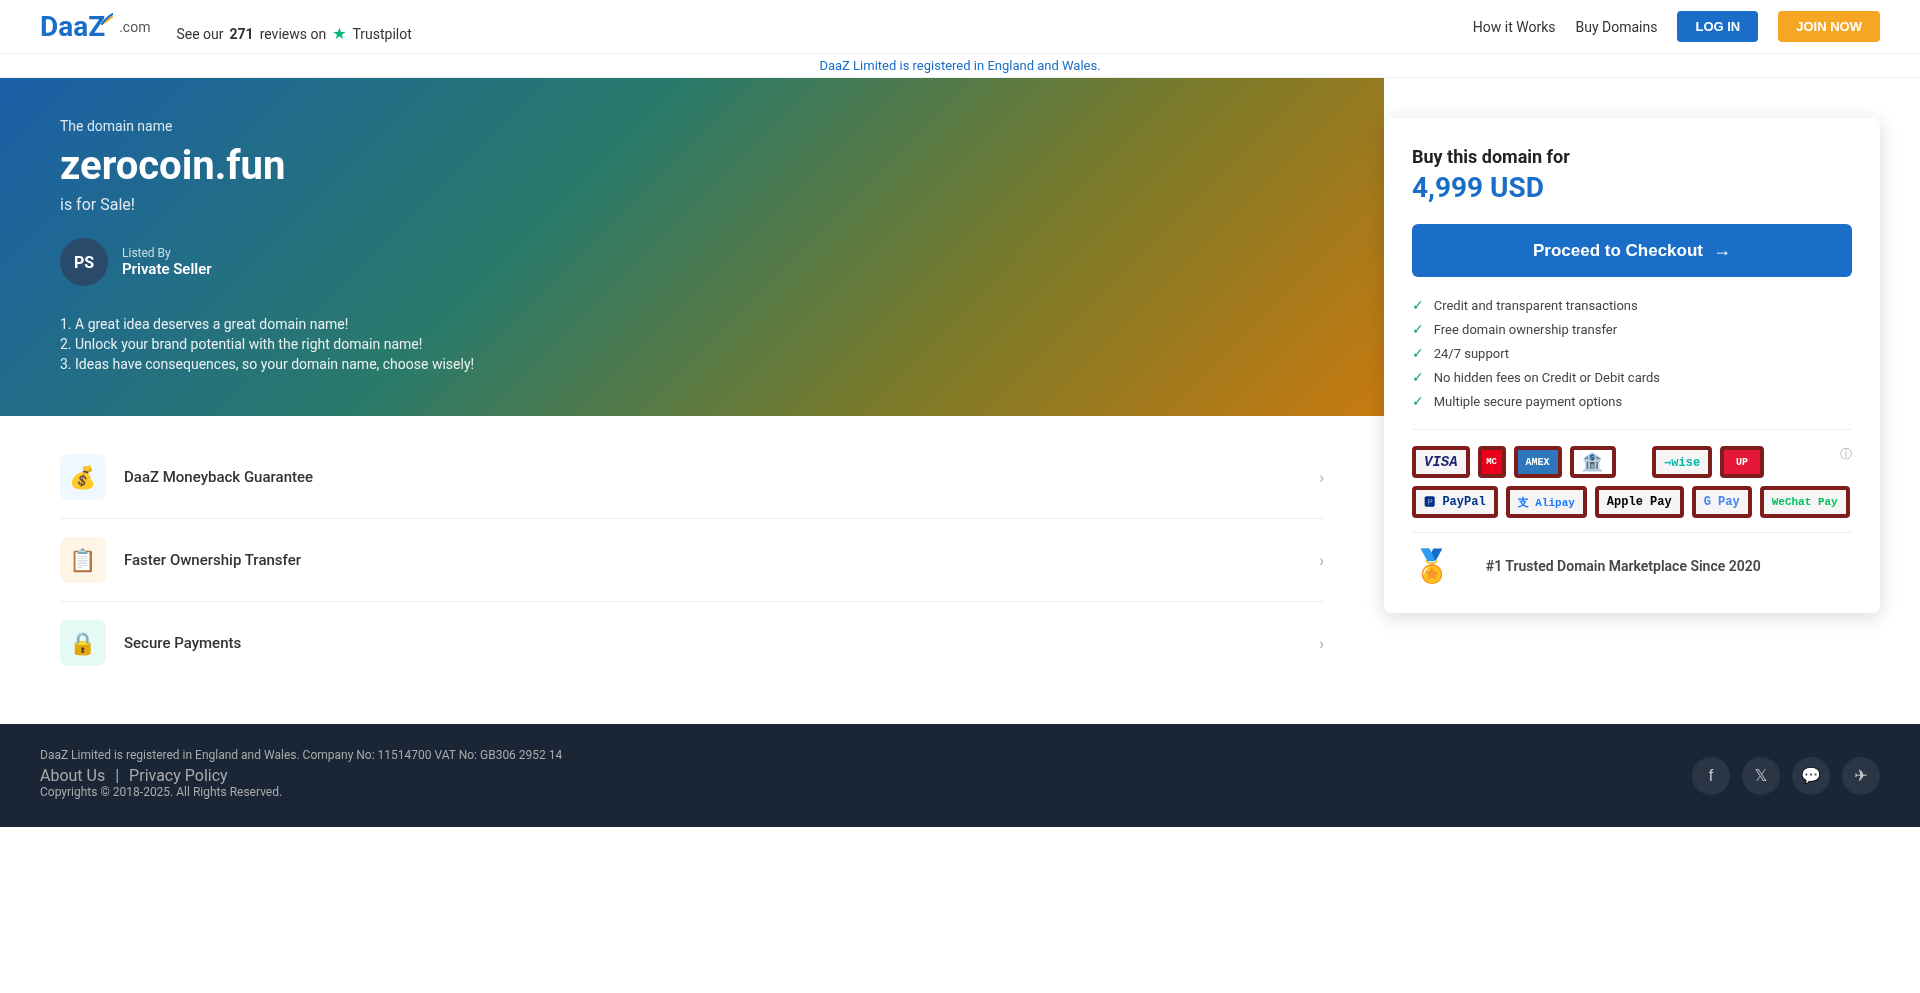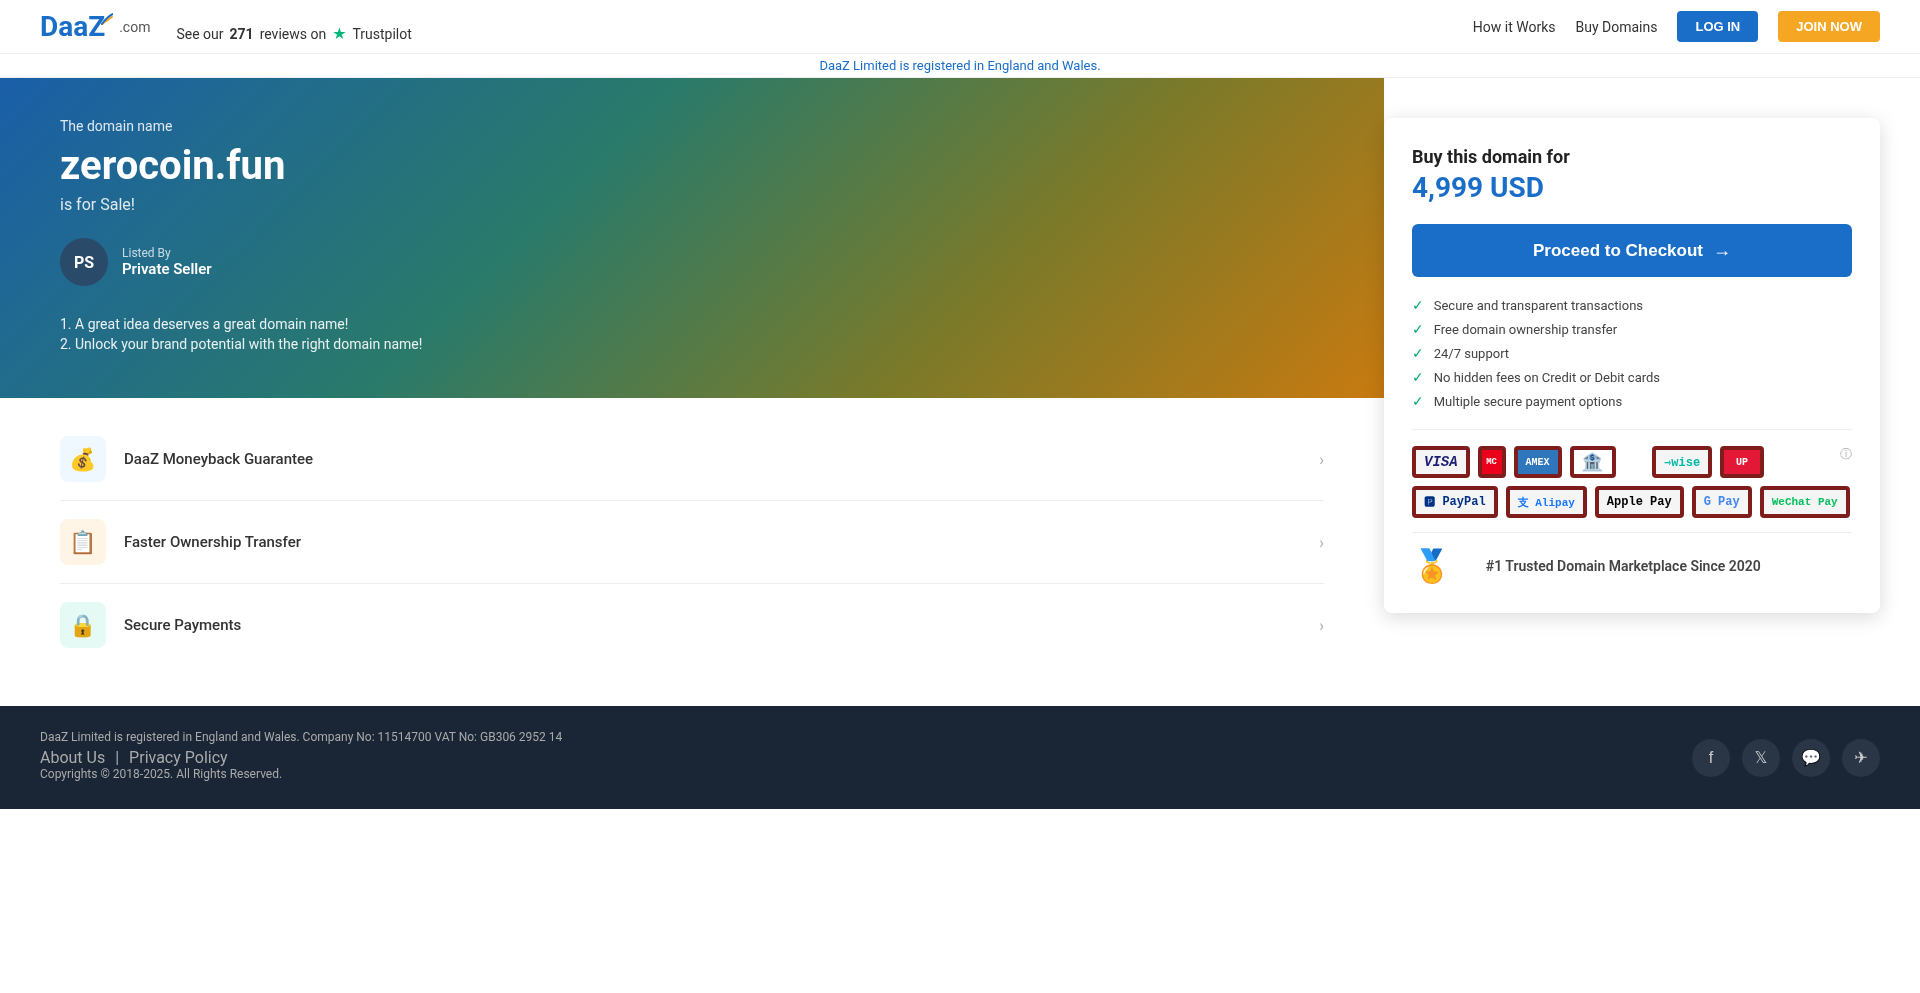--- a/index.html
+++ b/index.html
@@ -257,20 +257,21 @@
         <div class="seller-row">
           <div class="seller-avatar">PS</div>
           <div class="seller-info">
             <div class="listed-by">Listed By</div>
             <div class="seller-name">Private Seller</div>
           </div>
         </div>
         <ul class="hero-bullets">
           <li>1. A great idea deserves a great domain name!</li>
           <li>2. Unlock your brand potential with the right domain name!</li>
+          <li>3. Ideas have consequences, so your domain name, choose wisely!</li>
         </ul>
       </div>
     </section>
 
     <section class="features-section">
       <div class="feature-item">
         <div class="feature-left">
           <div class="feature-icon-wrap">💰</div>
           <span class="feature-label">DaaZ Moneyback Guarantee</span>
         </div>
@@ -296,21 +297,21 @@
   <div class="buy-card">
     <h2 class="buy-title">Buy this domain for</h2>
     <div class="buy-price">4,999 USD</div>
     <button class="btn-checkout">
       <span>Proceed to Checkout</span>
       <span class="arrow">→</span>
     </button>
     <ul class="features-list">
       <li>
         <span class="check-icon">✓</span>
-        <span>Secure and transparent transactions</span>
+        <span>Credit and transparent transactions</span>
       </li>
       <li>
         <span class="check-icon">✓</span>
         <span>Free domain ownership transfer</span>
       </li>
       <li>
         <span class="check-icon">✓</span>
         <span>24/7 support</span>
       </li>
       <li>

